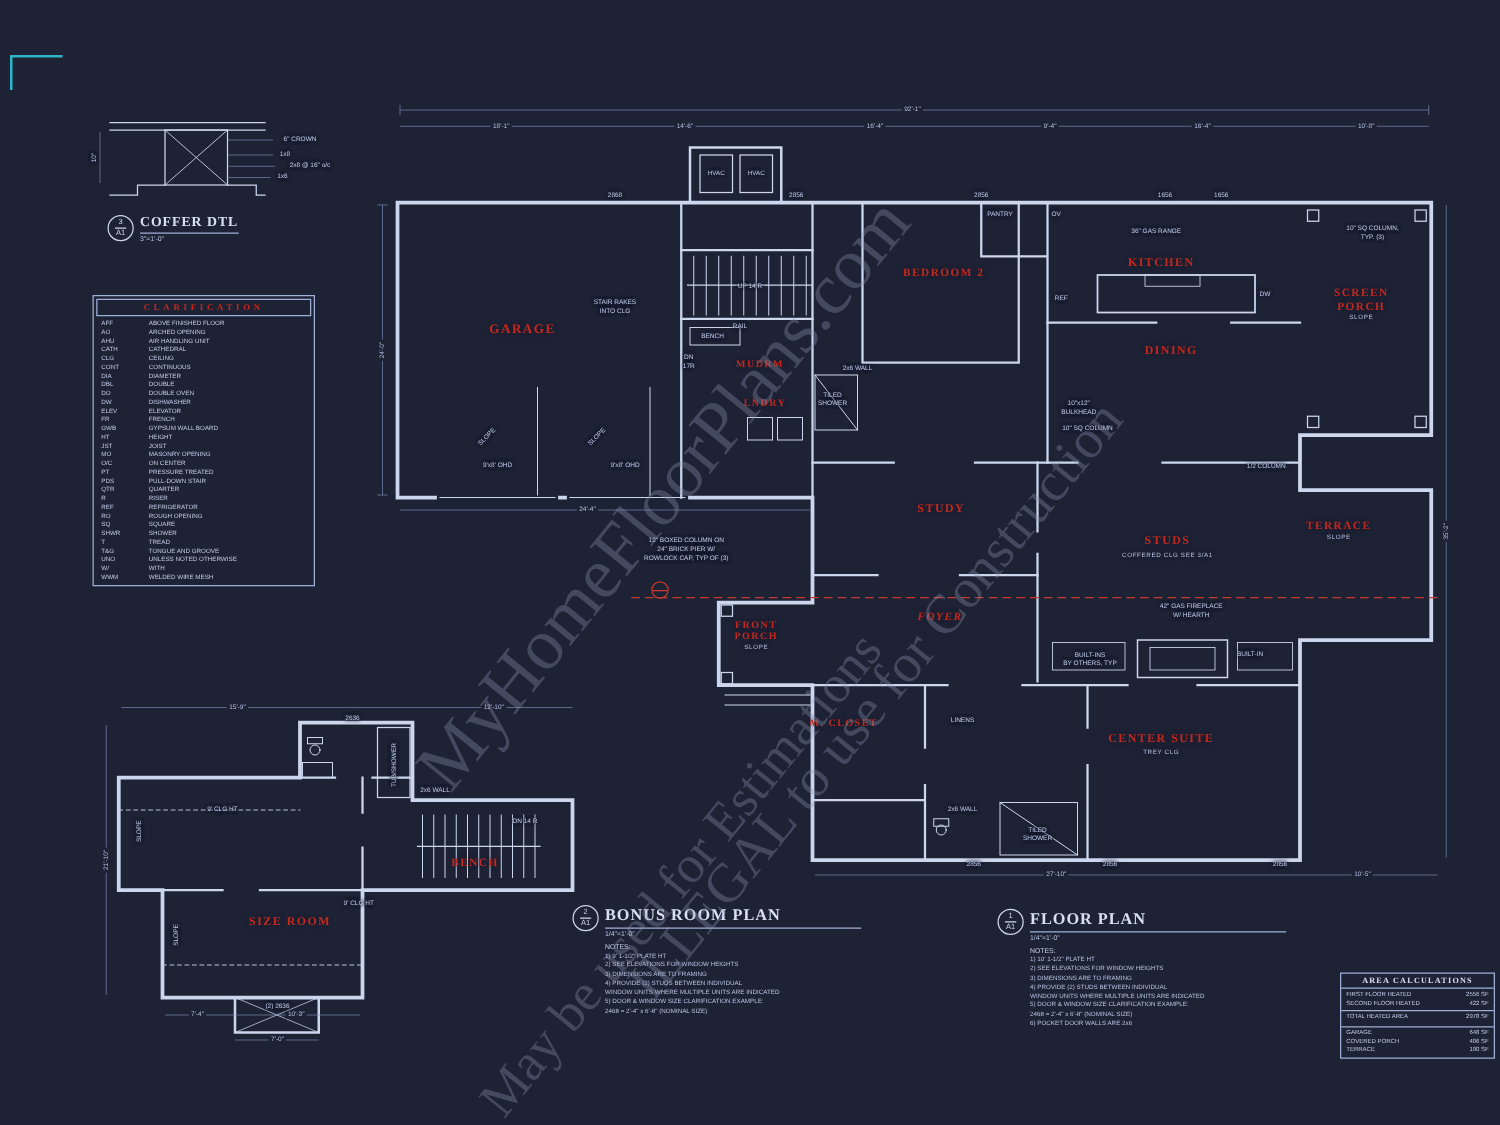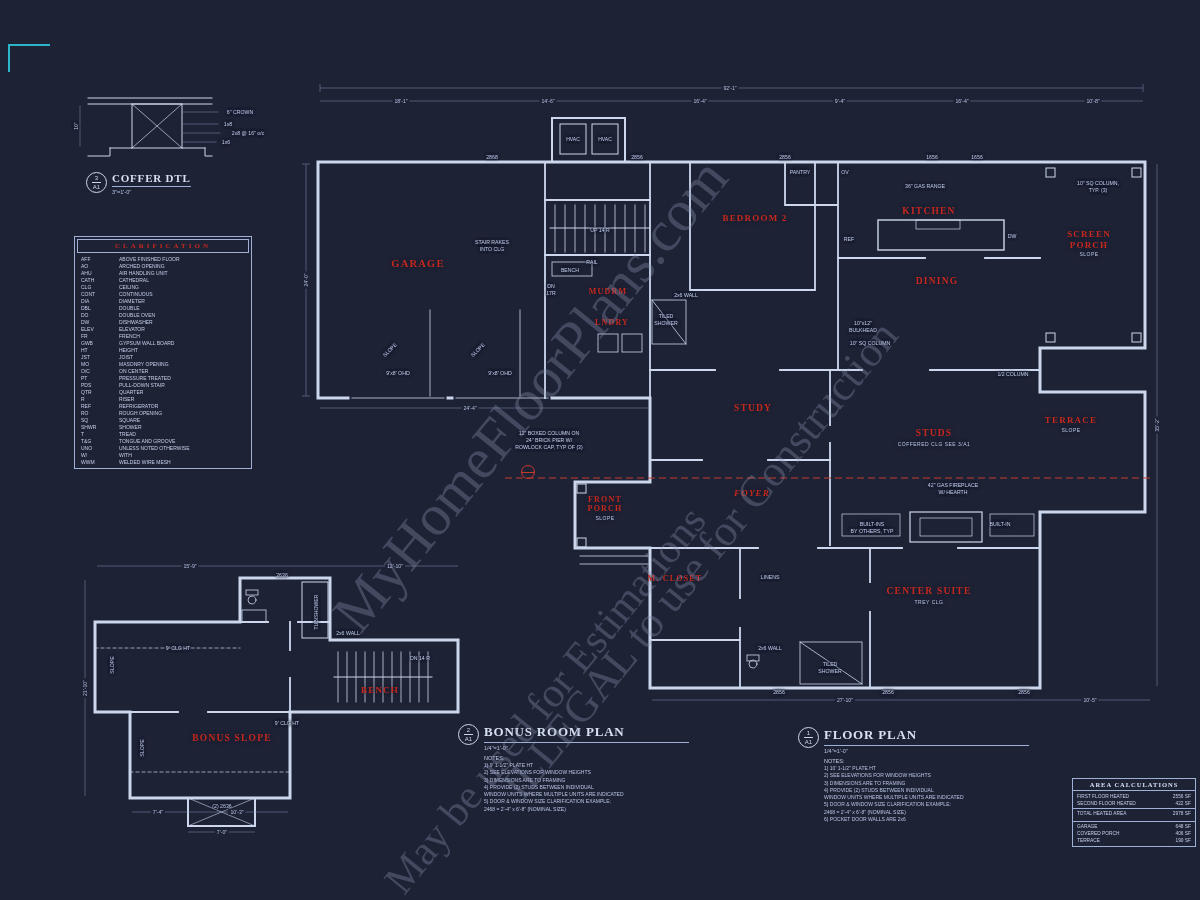--- a/index.html
+++ b/index.html
@@ -470,21 +470,21 @@
       </div>
     </div>
   <div class="layer">
 
       <div class="pos room-label" style="left: 380px; top: 690px; transform: translate(-50%, -50%); font-size: 9px;">
         <span class="room-name">BENCH</span>
         
       </div>
 
       <div class="pos room-label" style="left: 232px; top: 739px; transform: translate(-50%, -50%); font-size: 9.5px;">
-        <span class="room-name">BONUS SLOPE</span>
+        <span class="room-name">SIZE ROOM</span>
         
       </div>
     </div>
 
   <div class="layer">
 
   <div class="pos anno" style="left: 573px; top: 139px; transform: translate(-50%, -50%); font-size: 5px;">HVAC</div>
       <div class="pos anno" style="left: 605px; top: 139px; transform: translate(-50%, -50%); font-size: 5px;">HVAC</div>
       <div class="pos anno" style="left: 800px; top: 172px; transform: translate(-50%, -50%);">PANTRY</div>
       <div class="pos anno" style="left: 845px; top: 172px; transform: translate(-50%, -50%);">OV</div>

